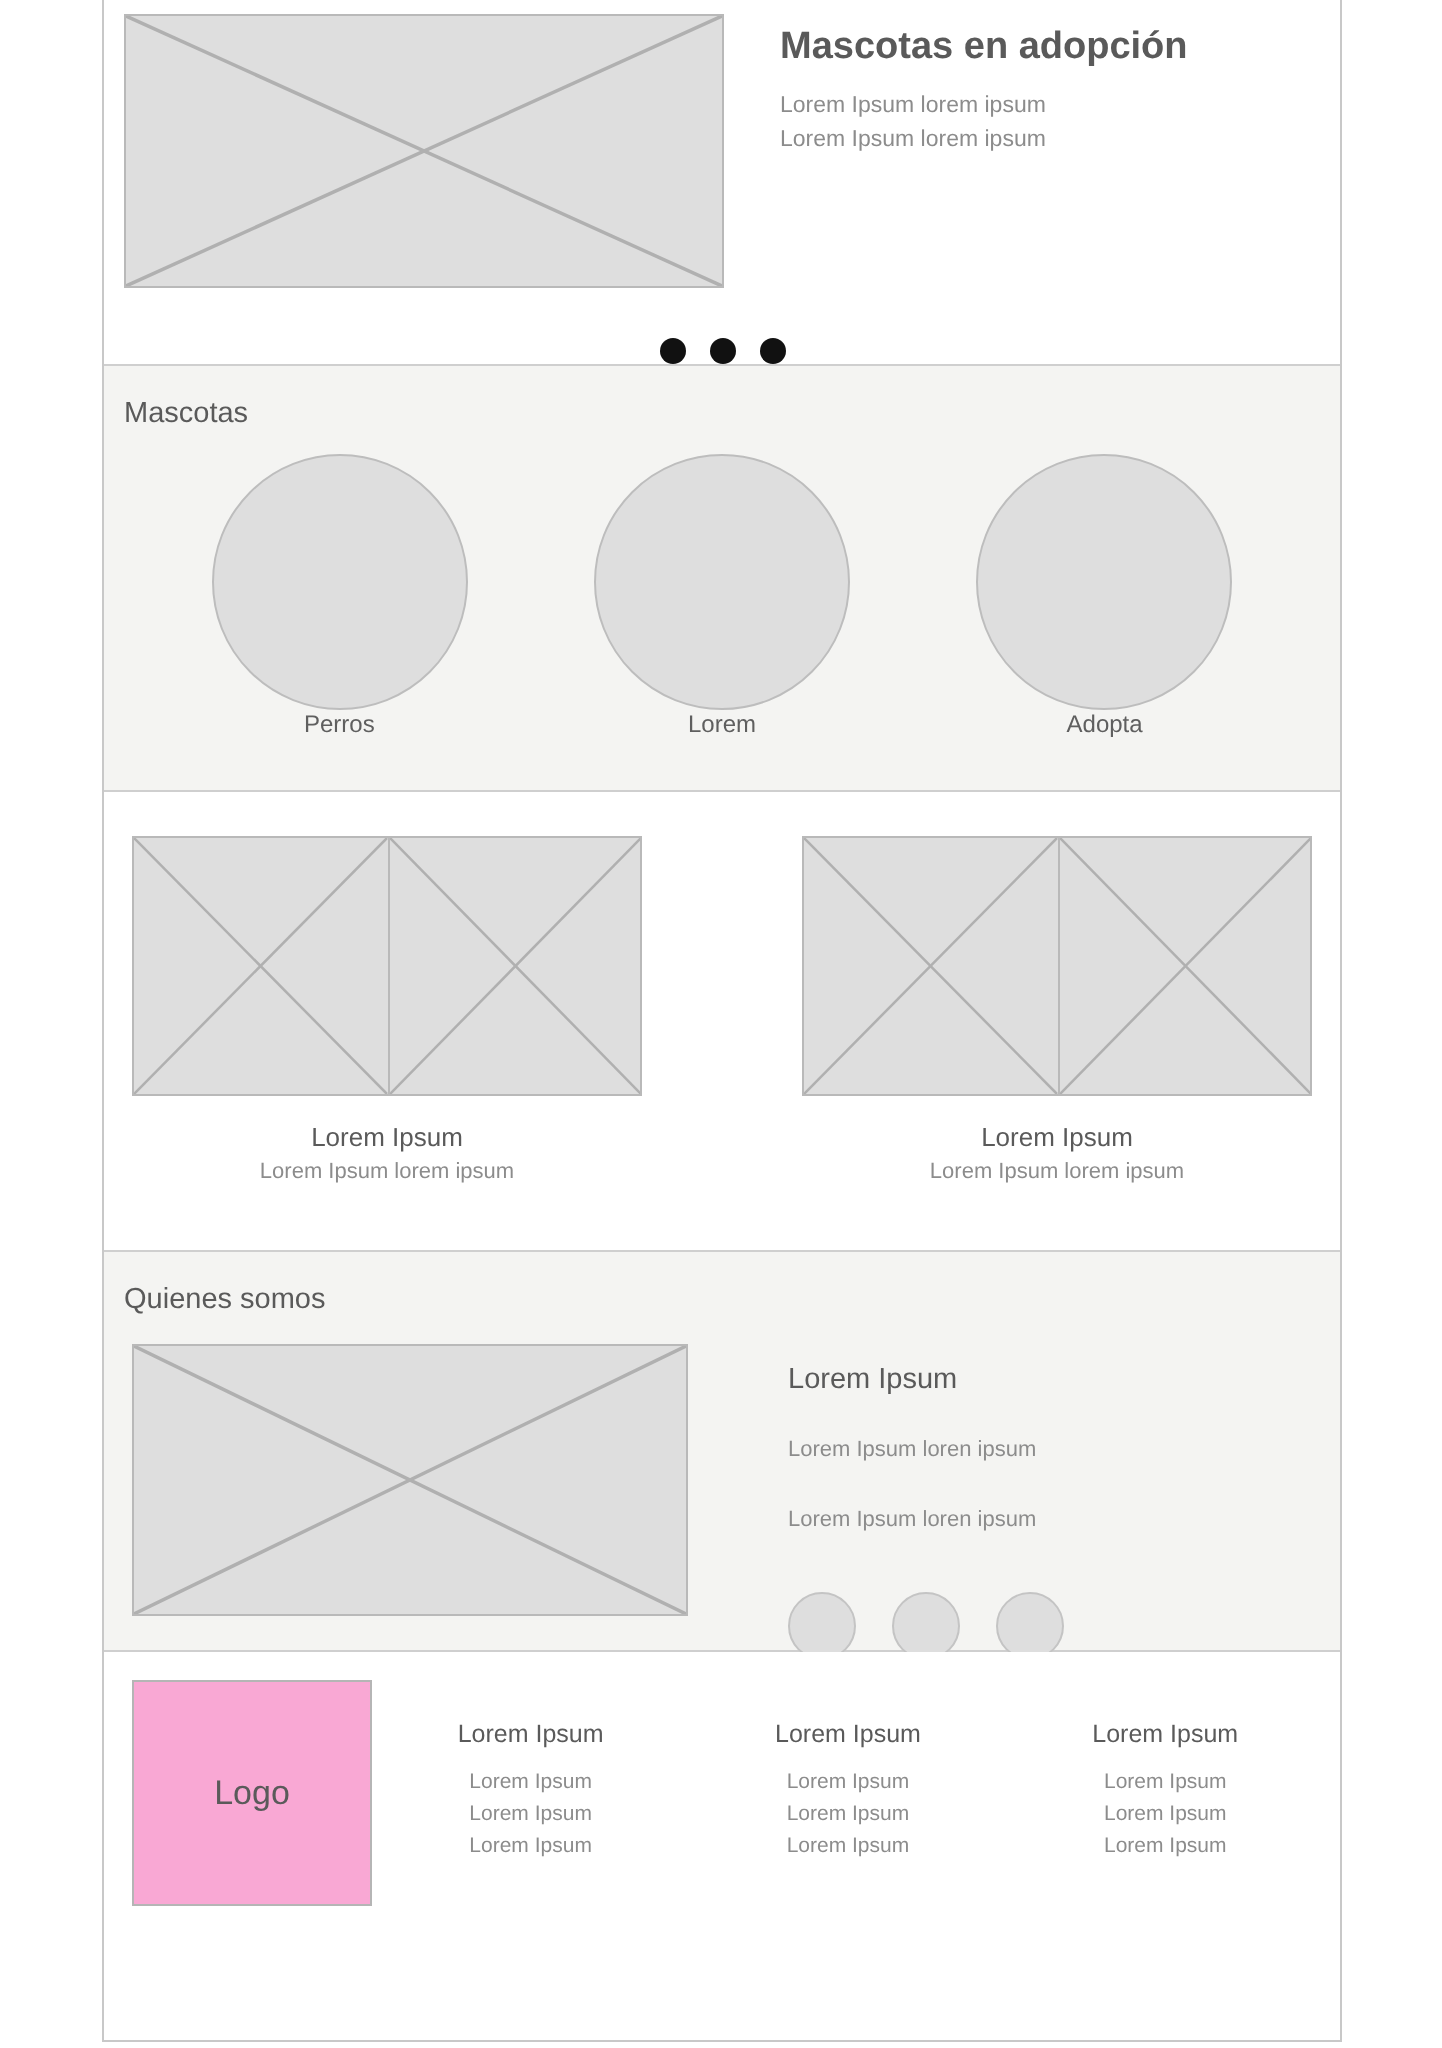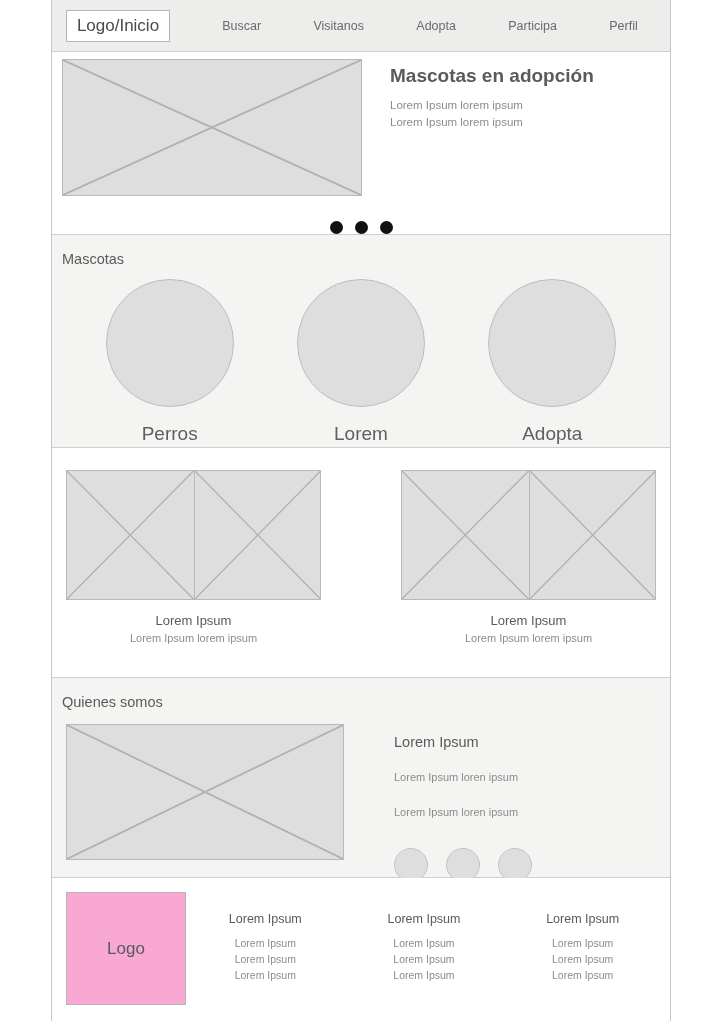--- a/index.html
+++ b/index.html
@@ -148,22 +148,21 @@
   .circ-item { text-align: center; }
   .circle {
     width: 128px;
     height: 128px;
     border-radius: 50%;
     background: #dedede;
     border: 1px solid #bdbdbd;
     box-sizing: border-box;
   }
   .circ-label {
-    margin-top: 16px;
-    font-size: 19px;
+    font-size: 12px;
     color: #5f5f5f;
   }
 
   
   .antes { height: 230px; }
   .ba-row {
     display: flex;
     justify-content: space-between;
     padding: 22px 14px 0 14px;
   }
@@ -264,32 +263,20 @@
     font-size: 10.5px;
     color: #8c8c8c;
     line-height: 16px;
   }
 </style>
 </head>
 <body>
 
 <div class="page">
 
-  <div class="navbar">
-    <div class="logo-box">
-      <span>Logo/Inicio</span>
-    </div>
-    <div class="nav-links">
-      <span class="nav-link">Buscar</span>
-      <span class="nav-link">Visitanos</span>
-      <span class="nav-link">Adopta</span>
-      <span class="nav-link">Participa</span>
-      <span class="nav-link">Perfil</span>
-    </div>
-  </div>
 
   <div class="section sec-white">
     <div class="hero">
       <div class="ph hero-img">
         <svg viewBox="0 0 100 100" preserveAspectRatio="none">
           <line x1="0" y1="0" x2="100" y2="100"></line>
           <line x1="100" y1="0" x2="0" y2="100"></line>
         </svg>
       </div>
       <div class="hero-text">

